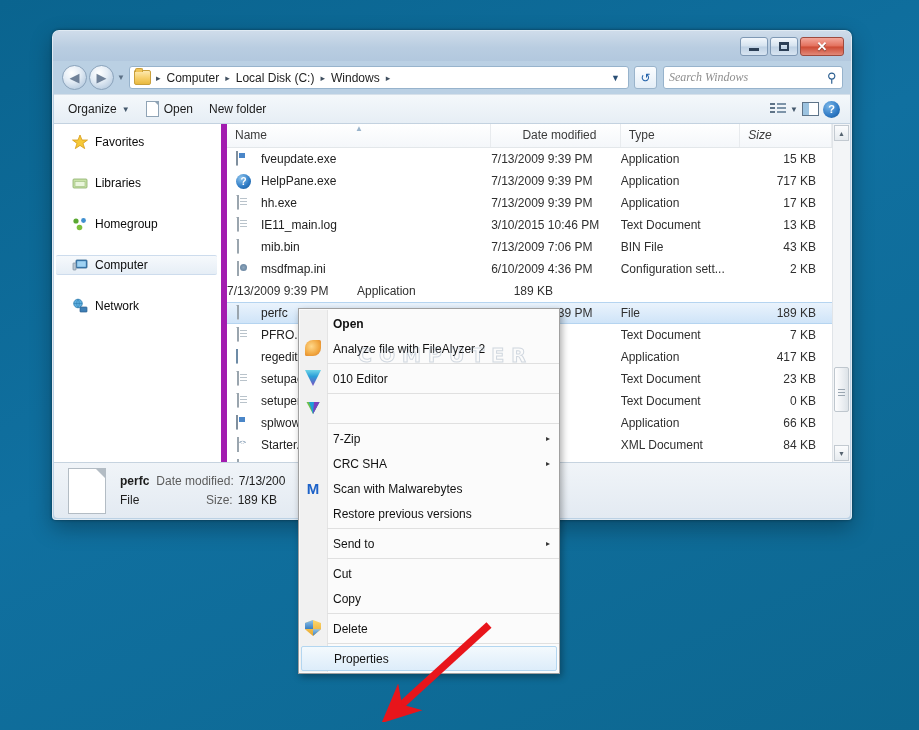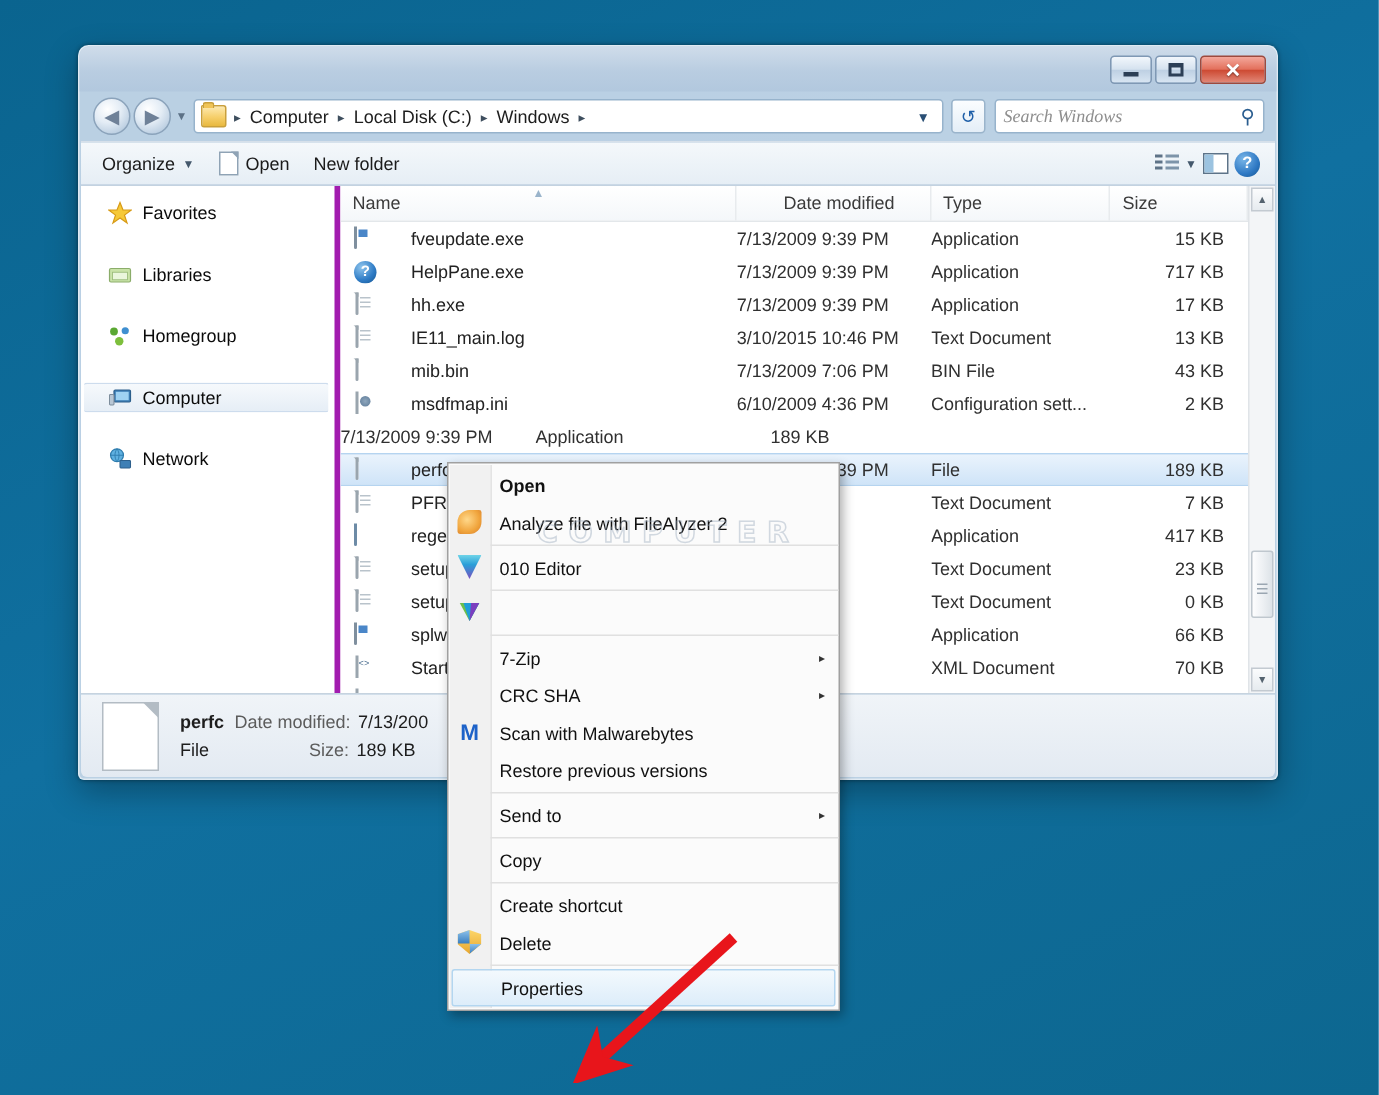--- a/index.html
+++ b/index.html
@@ -255,21 +255,21 @@
   .bodyarea {
     position: absolute;
     left: 1px; top: 93px; right: 1px;
     height: 338px;
     display: flex;
     background: #fff;
   }
   .navpane {
     width: 173px;
     background: #fff;
-    border-right: 4px solid #a21caf;
+    border-right: 6px solid #a21caf;
     padding-top: 8px;
     box-sizing: border-box;
     flex: none;
   }
   .navitem {
     height: 20px;
     display: flex;
     align-items: center;
     gap: 7px;
     padding-left: 18px;
@@ -308,41 +308,41 @@
     padding-left: 8px;
     border-right: 1px solid #e8ebee;
     height: 23px;
     line-height: 23px;
     box-sizing: border-box;
     overflow: hidden;
   }
   .ch-name { width: 265px; }
   .ch-date { width: 130px; text-align: center; }
   .ch-type { width: 120px; }
-  .ch-size { width: 92px; text-align: left; }
+  .ch-size { width: 92px; text-align: left; font-style: italic; }
   .sortmark {
     position: absolute;
     left: 128px; top: 0px;
     font-size: 8px; color: #9ab4cb;
   }
   .filerow {
     height: 22px;
     display: flex;
     align-items: center;
     font-size: 12px;
     color: #222;
     position: relative;
   }
   .filerow.sel {
     background: linear-gradient(180deg, #eaf3fc 0%, #cfe4f8 100%);
     border-top: 1px solid #b5d4f0;
     border-bottom: 1px solid #b5d4f0;
     box-sizing: border-box;
   }
-  .c-name { width: 265px; display: flex; align-items: center; gap: 23px; padding-left: 8px; box-sizing: border-box; overflow: hidden; white-space: nowrap; }
+  .c-name { width: 265px; display: flex; align-items: center; gap: 10px; padding-left: 8px; box-sizing: border-box; overflow: hidden; white-space: nowrap; }
   .c-date { width: 130px; color: #303030; box-sizing: border-box; overflow: hidden; white-space: nowrap;}
   .c-type { width: 120px; color: #303030; box-sizing: border-box; overflow: hidden; white-space: nowrap;}
   .c-size { width: 92px; color: #303030; text-align: right; padding-right: 16px; box-sizing: border-box; white-space: nowrap;}
   .ficon { width: 16px; height: 16px; flex: none; position: relative; }
 
   
   .ic-page {
     width: 12px; height: 15px; background: #fff;
     border: 1px solid #9aa5ae; margin: 1px 2px;
     position: relative; border-radius: 1px;
@@ -842,21 +842,21 @@
             <div class="c-type">Application</div>
             <div class="c-size">66 KB</div>
           </div>
           <div class="filerow">
             <div class="c-name">
               <span class="ficon"><span class="ic-xml"></span></span>
               <span>Starter.x</span>
             </div>
             <div class="c-date">31 PM</div>
             <div class="c-type">XML Document</div>
-            <div class="c-size">70 KB</div>
+            <div class="c-size">84 KB</div>
           </div>
           <div class="filerow">
             <div class="c-name">
               <span class="ficon"><span class="ic-ini"></span></span>
               <span>system.i</span>
             </div>
             <div class="c-date">8 PM</div>
             <div class="c-type">Configuration sett</div>
             <div class="c-size">1 KB</div>
           </div>
@@ -936,26 +936,26 @@
       <div class="mi">
         <span>Restore previous versions</span>
       </div>
       <div class="msep"></div>
       <div class="mi">
         <span>Send to</span>
         <span class="arrow">▸</span>
       </div>
       <div class="msep"></div>
       <div class="mi">
+        <span>Cut</span>
+      </div>
+      <div class="mi">
         <span>Copy</span>
       </div>
       <div class="msep"></div>
-      <div class="mi">
-        <span>Create shortcut</span>
-      </div>
       <div class="mi">
         <span class="mico ico-shield"></span>
         <span>Delete</span>
       </div>
       <div class="msep"></div>
       <div class="mi hl">
         <span>Properties</span>
       </div>
     </div>
 </div>

